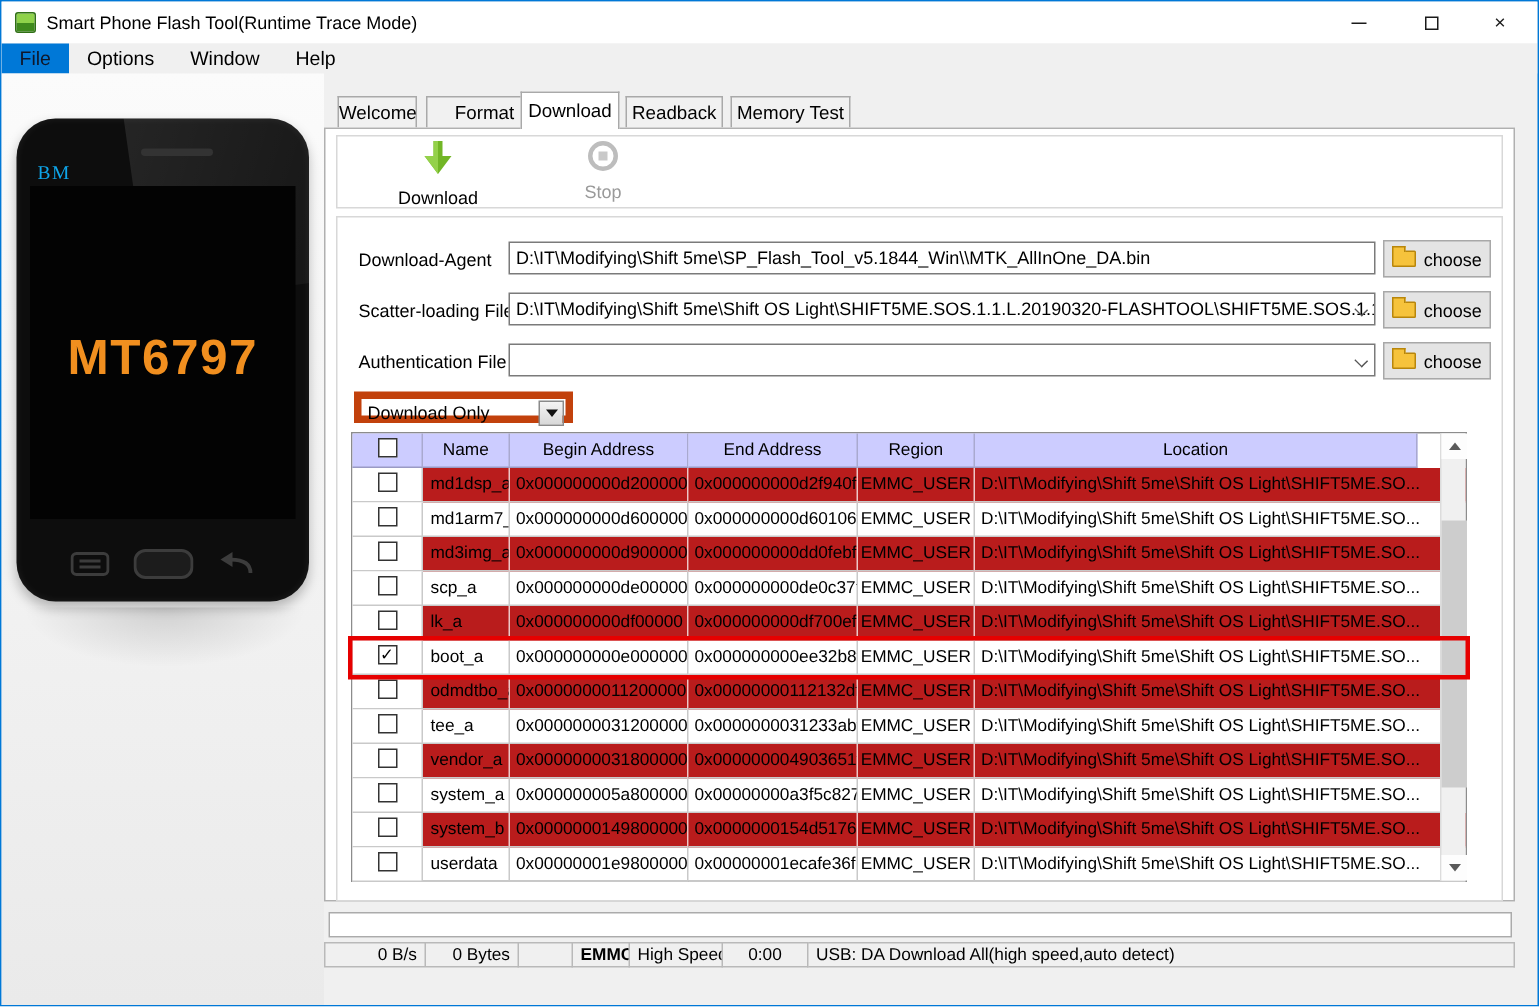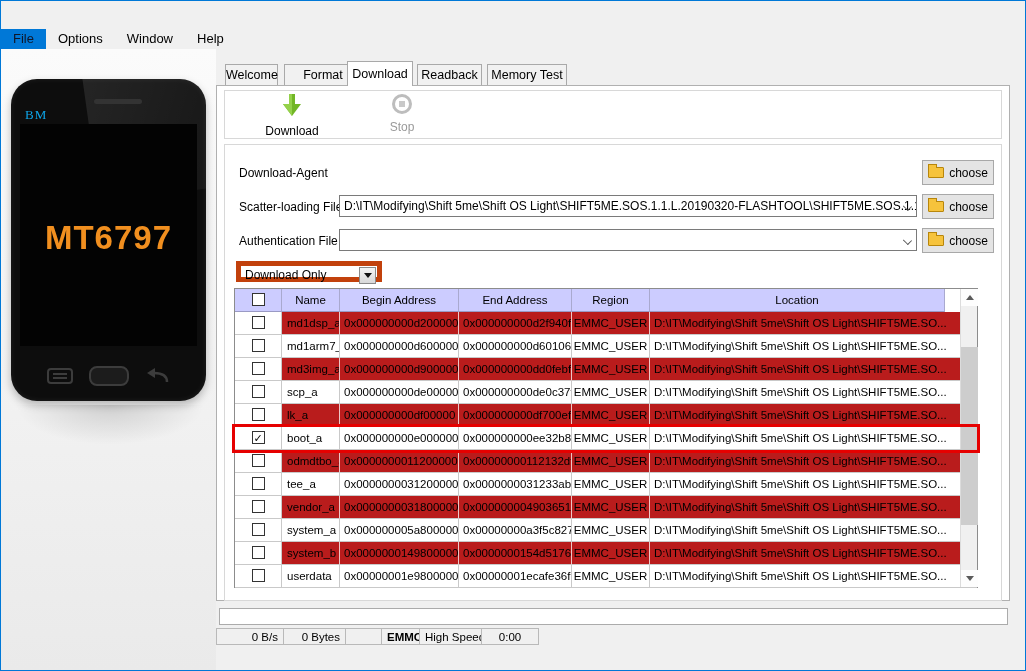--- a/index.html
+++ b/index.html
@@ -123,20 +123,27 @@
   .st-cell:first-child { border-left:1px solid #b9b9b9; }
   .st-r { text-align:right; } .st-c { text-align:center; } .st-b { font-weight:bold; }
   .w1{width:68px;} .w2{width:62px;} .w3{width:36px;} .w4{width:38px;} .w5{width:62px;} .w6{width:57px;}
   .w7{flex:1;}
 </style>
 </head>
 <body>
 
 <div class="window">
 
+  <div class="titlebar">
+    <div class="app-icon"></div>
+    <div class="title-text">Smart Phone Flash Tool(Runtime Trace Mode)</div>
+    <div class="win-btn btn-min"><span class="glyph-min"></span></div>
+    <div class="win-btn btn-max"><span class="glyph-max"></span></div>
+    <div class="win-btn btn-close"><span>×</span></div>
+  </div>
 
   <div class="menubar">
     <div class="menu-item active">File</div>
     <div class="menu-item">Options</div>
     <div class="menu-item">Window</div>
     <div class="menu-item">Help</div>
   </div>
 
   <div class="left-panel">
     <div class="phone">
@@ -183,20 +190,21 @@
       </div>
       <div class="tool-btn tool-stop">
         <span class="stop-icon"></span>
         <div class="tool-label">Stop</div>
       </div>
     </div>
 
     <div class="fields-box">
 
       <div class="field-label" style="top:21px;">Download-Agent</div>
+      <div class="field-input" style="top:16px;">D:\IT\Modifying\Shift 5me\SP_Flash_Tool_v5.1844_Win\\MTK_AllInOne_DA.bin</div>
       <div class="choose-btn" style="top:15px;">
         <span class="folder-ico"></span>
         <span>choose</span>
       </div>
 
       <div class="field-label" style="top:55px;">Scatter-loading File</div>
       <div class="field-input" style="top:50px;"><span>D:\IT\Modifying\Shift 5me\Shift OS Light\SHIFT5ME.SOS.1.1.L.20190320-FLASHTOOL\SHIFT5ME.SOS.1.1.L.201903</span><span class="combo-chev"></span></div>
       <div class="choose-btn" style="top:49px;">
         <span class="folder-ico"></span>
         <span>choose</span>
@@ -337,15 +345,16 @@
   </div>
 
   <div class="progressbar"></div>
   <div class="statusbar">
     <div class="st-cell w1 st-r">0 B/s</div>
     <div class="st-cell w2 st-r">0 Bytes</div>
     <div class="st-cell w3"></div>
     <div class="st-cell w4 st-c st-b">EMMC</div>
     <div class="st-cell w5 st-c">High Speed</div>
     <div class="st-cell w6 st-c">0:00</div>
+    <div class="st-cell w7">USB: DA Download All(high speed,auto detect)</div>
   </div>
 
 </div>
 
 </body></html>

